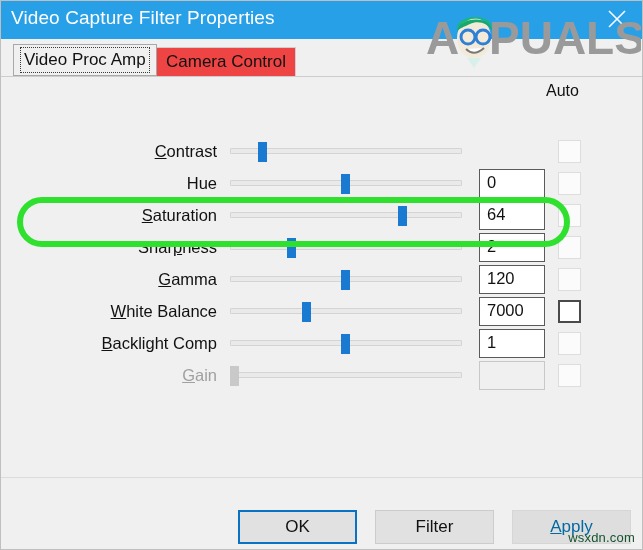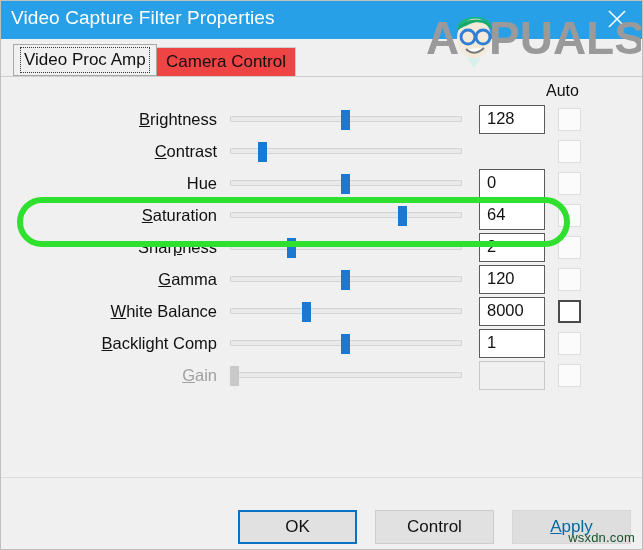--- a/index.html
+++ b/index.html
@@ -371,29 +371,20 @@
     <div class="tab" style="left:155px;">
       <span class="tablabel">Camera Control</span>
     </div>
   </div>
   <div class="tab-line"></div>
 
   <div class="panel">
 
     <div class="auto-head">Auto</div>
 
-    <div class="row" style="top:26px;">
-      <div class="row-label"><span class="acc">B</span>rightness</div>
-      <div class="track-wrap">
-        <div class="track"></div>
-        <div class="thumb" style="left:111px;"></div>
-      </div>
-      <div class="valbox">128</div>
-      <div class="autobox disabled"></div>
-    </div>
 
     <div class="row" style="top:58px;">
       <div class="row-label"><span class="acc">C</span>ontrast</div>
       <div class="track-wrap">
         <div class="track"></div>
         <div class="thumb" style="left:28px;"></div>
       </div>
       <div class="autobox disabled"></div>
     </div>
 
@@ -436,21 +427,21 @@
       <div class="valbox">120</div>
       <div class="autobox disabled"></div>
     </div>
 
     <div class="row" style="top:218px;">
       <div class="row-label"><span class="acc">W</span>hite Balance</div>
       <div class="track-wrap">
         <div class="track"></div>
         <div class="thumb" style="left:72px;"></div>
       </div>
-      <div class="valbox">8000</div>
+      <div class="valbox">7000</div>
       <div class="autobox enabled"></div>
     </div>
 
     <div class="row" style="top:250px;">
       <div class="row-label"><span class="acc">B</span>acklight Comp</div>
       <div class="track-wrap">
         <div class="track"></div>
         <div class="thumb" style="left:111px;"></div>
       </div>
       <div class="valbox">1</div>
@@ -487,21 +478,21 @@
 
   <div class="default-btn">
     <span><span class="acc">D</span>efault</span>
   </div>
 
   <div class="footer">
     <div class="btn primary" style="left:237px; width:119px;">
       <span>OK</span>
     </div>
     <div class="btn" style="left:374px; width:119px;">
-      <span>Control</span>
+      <span>Filter</span>
     </div>
     <div class="btn disabled" style="left:511px; width:119px;">
       <span><span class="acc">A</span>pply</span>
     </div>
   </div>
 
   <div class="highlight"></div>
 
   <div class="watermark">wsxdn.com</div>
 

